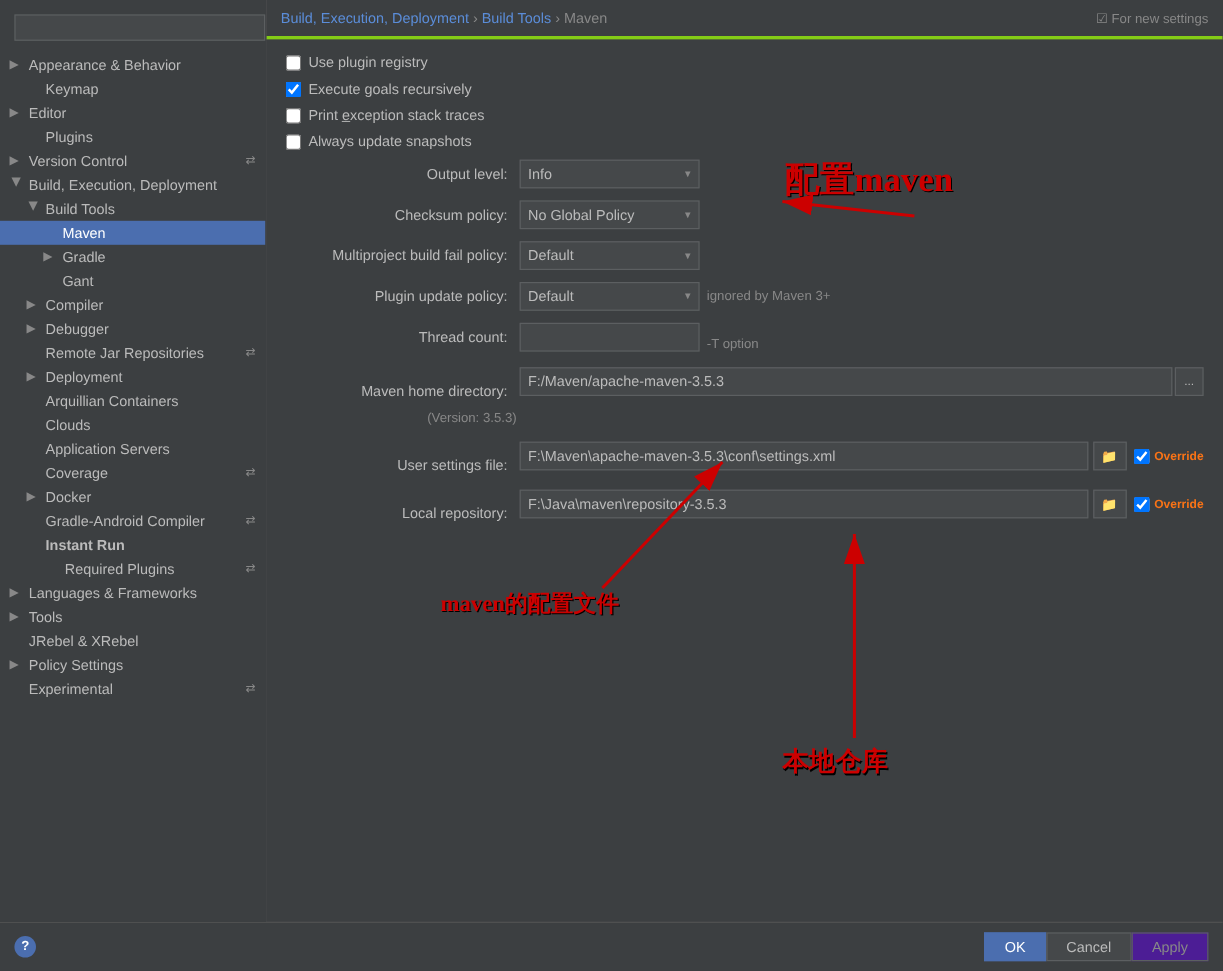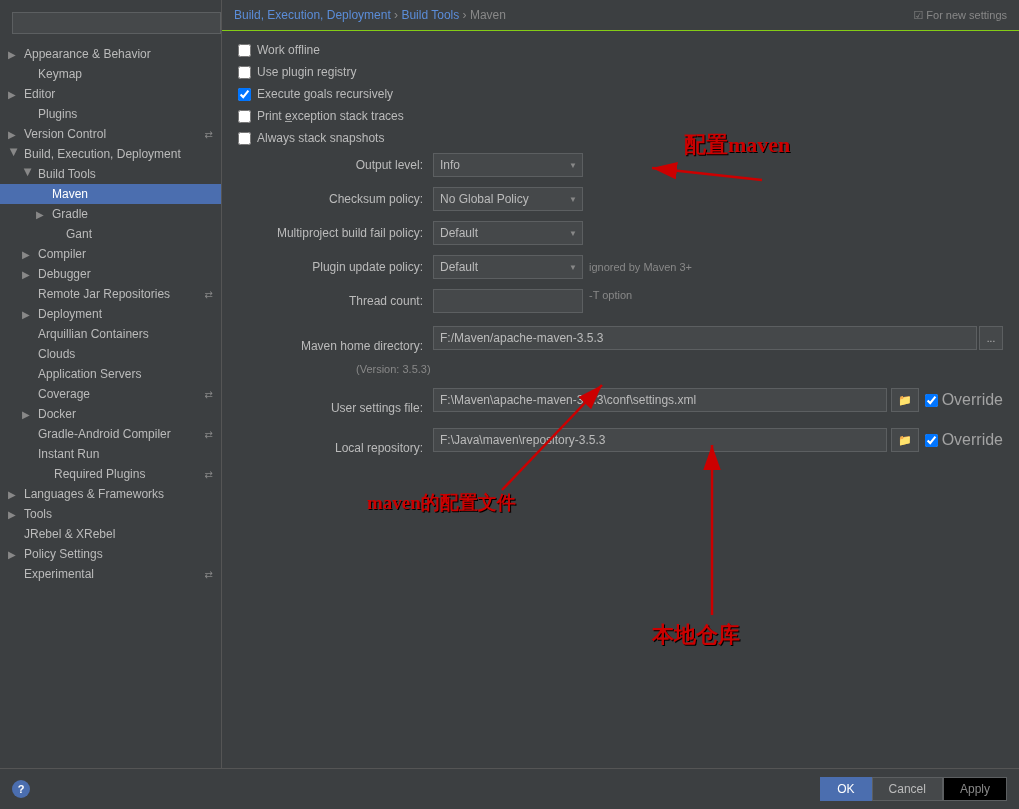--- a/index.html
+++ b/index.html
@@ -92,21 +92,21 @@
     .main-content {
       flex: 1;
       background: #3c3f41;
       overflow-y: auto;
       padding: 0;
     }
     .breadcrumb-bar {
       padding: 8px 12px;
       font-size: 12px;
       color: #888;
-      border-bottom: 1px solid #84cc16;
+      border-bottom: 3px solid #84cc16;
       display: flex;
       align-items: center;
       justify-content: space-between;
     }
     .breadcrumb-bar .breadcrumb-path {
       color: #888;
     }
     .breadcrumb-bar .breadcrumb-path .crumb-link {
       color: #5b8dd9;
       cursor: pointer;
@@ -248,21 +248,21 @@
       color: #888;
       font-size: 11px;
       margin-left: 6px;
     }
     .override-checkbox {
       display: flex;
       align-items: center;
       margin-left: 6px;
     }
     .override-checkbox input { margin-right: 4px; }
-    .override-checkbox label { color: #a3a3a3; font-size: 16px; }
+    .override-checkbox label { color: #f97316; font-size: 10px; font-weight: bold; }
     
     .annotation {
       position: absolute;
       font-weight: bold;
       font-size: 20px;
       color: #cc0000;
       text-shadow: 1px 1px 0 #000;
       font-family: "SimHei", "Microsoft YaHei", serif;
       pointer-events: none;
     }
@@ -283,21 +283,21 @@
     .btn-ok {
       background: #4b6eaf;
       color: #fff;
       border-color: #4b6eaf;
     }
     .btn-cancel {
       background: #45484a;
       color: #bbbbbb;
     }
     .btn-apply {
-      background: #000000;
+      background: #4c1d95;
       color: #888;
     }
     .help-icon {
       width: 18px;
       height: 18px;
       border-radius: 50%;
       background: #4b6eaf;
       color: #fff;
       display: flex;
       align-items: center;
@@ -358,21 +358,21 @@
             <span>Build Tools</span>
           </div>
           <div class="sidebar-item selected" style="padding-left: 36px;">
             <span style="margin-right: 16px;"></span>
             <span>Maven</span>
           </div>
           <div class="sidebar-item" style="padding-left: 36px;">
             <span class="arrow">▶</span>
             <span>Gradle</span>
           </div>
-          <div class="sidebar-item" style="padding-left: 50px;">
+          <div class="sidebar-item" style="padding-left: 36px;">
             <span style="margin-right: 16px;"></span>
             <span>Gant</span>
           </div>
           <div class="sidebar-item" style="padding-left: 22px;">
             <span class="arrow">▶</span>
             <span>Compiler</span>
           </div>
           <div class="sidebar-item" style="padding-left: 22px;">
             <span class="arrow">▶</span>
             <span>Debugger</span>
@@ -405,21 +405,21 @@
           </div>
           <div class="sidebar-item" style="padding-left: 22px;">
             <span class="arrow">▶</span>
             <span>Docker</span>
           </div>
           <div class="sidebar-item" style="padding-left: 22px;">
             <span style="margin-right: 16px;"></span>
             <span>Gradle-Android Compiler</span>
             <span class="sync-icon">⇄</span>
           </div>
-          <div class="sidebar-item" style="padding-left: 22px;">
+          <div class="sidebar-item" style="padding-left: 22px; font-weight: bold;">
             <span style="margin-right: 16px;"></span>
             <span>Instant Run</span>
           </div>
           <div class="sidebar-item" style="padding-left: 38px;">
             <span style="margin-right: 16px;"></span>
             <span>Required Plugins</span>
             <span class="sync-icon">⇄</span>
           </div>
           <div class="sidebar-item" style="padding-left: 8px;">
             <span class="arrow">▶</span>
@@ -456,38 +456,34 @@
           <span>Maven</span>
         </span>
         <span class="for-new-projects">☑ For new settings</span>
       </div>
 
       <div class="main-content">
         <div class="settings-panel">
 
           <div id="checkboxes-container">
               <div class="checkbox-row">
-                <input type="checkbox" id="work-offline" style="">
-                <label for="work-offline">Work offline</label>
-              </div>
-              <div class="checkbox-row">
                 <input type="checkbox" id="use-plugin-registry" style="">
                 <label for="use-plugin-registry">Use plugin registry</label>
               </div>
               <div class="checkbox-row">
                 <input type="checkbox" id="execute-goals-recursively" checked="" style="">
                 <label for="execute-goals-recursively">Execute goals recursively</label>
               </div>
               <div class="checkbox-row">
                 <input type="checkbox" id="print-exception-stack-traces" style="">
                 <label for="print-exception-stack-traces">Print e̲xception stack traces</label>
               </div>
               <div class="checkbox-row">
                 <input type="checkbox" id="always-update-snapshots" style="">
-                <label for="always-update-snapshots">Always stack snapshots</label>
+                <label for="always-update-snapshots">Always update snapshots</label>
               </div>
             </div>
 
           <div class="form-row">
             <span class="form-label">Output level:</span>
             <div class="form-control">
               <div class="select-wrapper">
                 <select class="ide-select" id="output-level-select"><option value="Info">Info</option><option value="Debug">Debug</option><option value="Warn">Warn</option><option value="Error">Error</option></select>
               </div>
             </div>
@@ -516,21 +512,21 @@
             <div class="form-control" style="display:flex;align-items:center;">
               <div class="select-wrapper">
                 <select class="ide-select" id="plugin-update-select"><option value="Default">Default</option><option value="Always">Always</option><option value="Never">Never</option></select>
               </div>
               <span class="hint-text">ignored by Maven 3+</span>
             </div>
           </div>
 
           <div class="form-row">
             <span class="form-label">Thread count:</span>
-            <div class="form-control" style="display:flex;align-items:flex-start;">
+            <div class="form-control" style="display:flex;align-items:flex-end;">
               <input type="text" class="ide-input" value="" style="">
               <span class="hint-text">-T option</span>
             </div>
           </div>
 
           <div class="path-row">
             <span class="path-label">Maven home directory:</span>
             <div class="path-input-wrapper">
               <input type="text" class="path-input" id="maven-home-input" value="F:/Maven/apache-maven-3.5.3" style="">
               <button class="path-btn">...</button>
@@ -559,21 +555,21 @@
                 <input type="checkbox" id="override-local" checked="" style="">
                 <label for="override-local">Override</label>
               </div>
             </div>
           </div>
         </div>
       </div>
 
       <div style="position:absolute;top:0;left:0;width:100%;height:100%;pointer-events:none;overflow:hidden;">
 
-        <div class="annotation" style="top:130px;left:462px;font-size:22px;">配置maven</div>
+        <div class="annotation" style="top:130px;left:432px;font-size:29px;">配置maven</div>
 
         <svg style="position:absolute;top:0;left:0;width:100%;height:100%;">
           <defs>
             <marker id="arrowhead1" markerWidth="10" markerHeight="7" refX="10" refY="3.5" orient="auto">
               <polygon points="0 0, 10 3.5, 0 7" fill="#cc0000"></polygon>
             </marker>
           </defs>
 
           <line x1="540" y1="180" x2="430" y2="168" stroke="#cc0000" stroke-width="2.5" marker-end="url(#arrowhead1)"></line>
 

